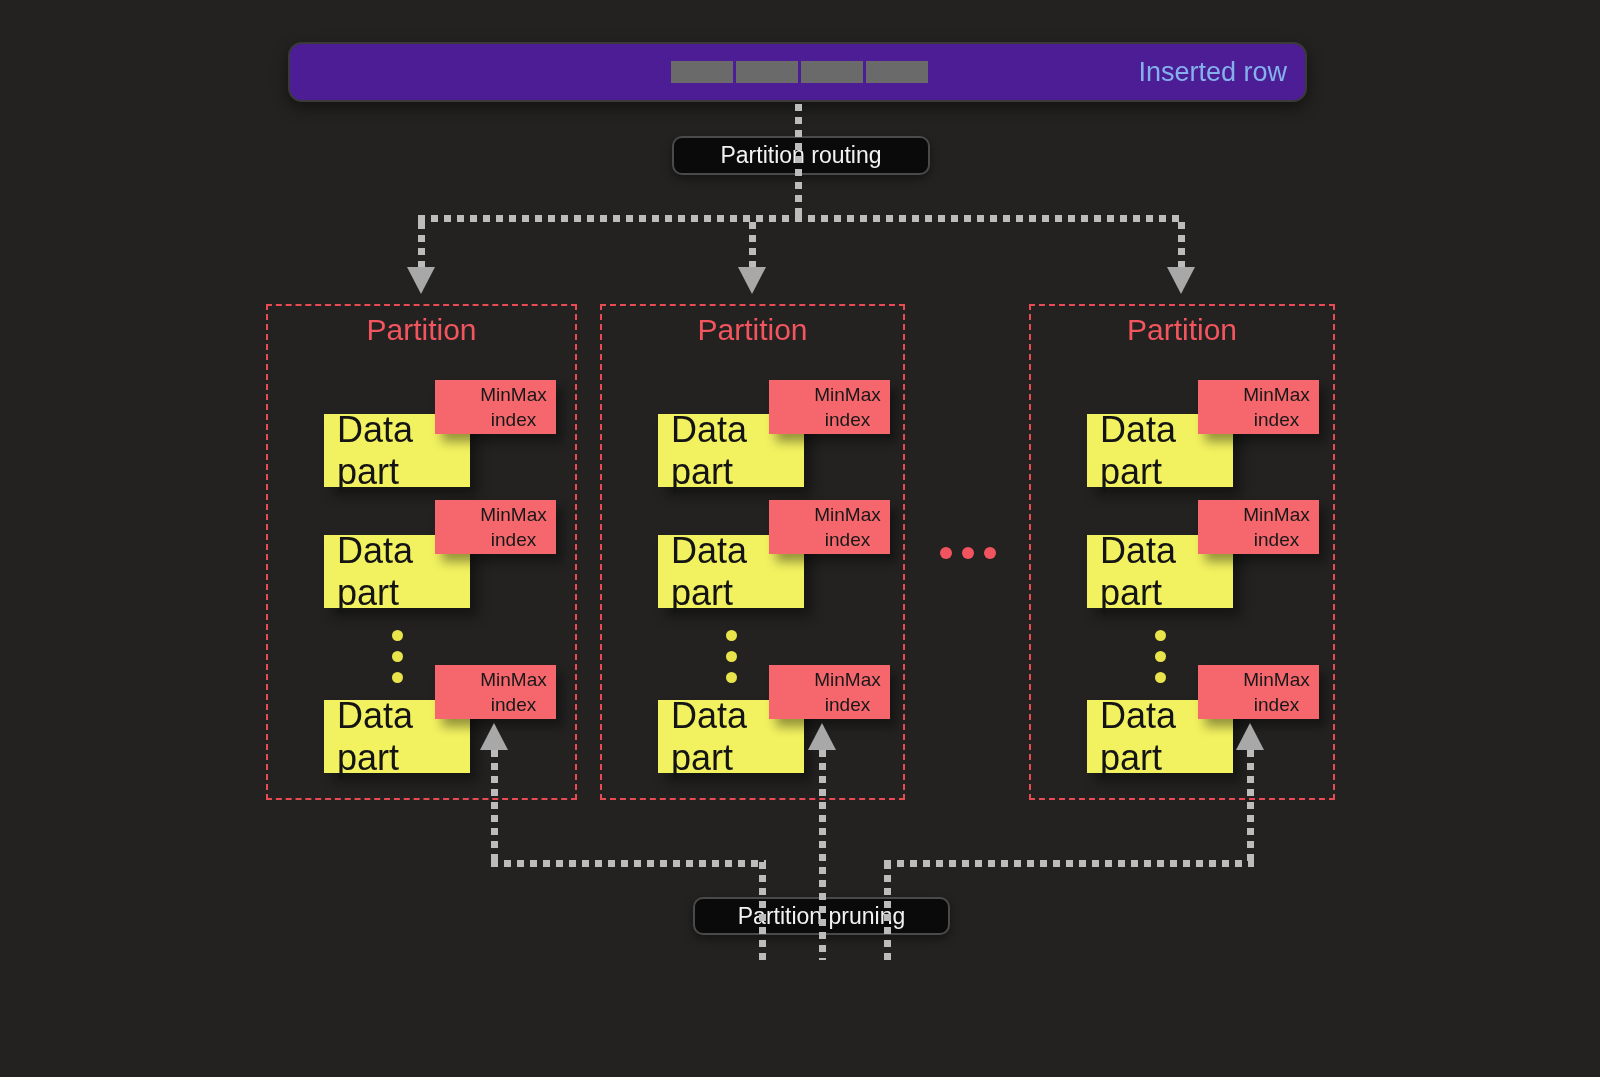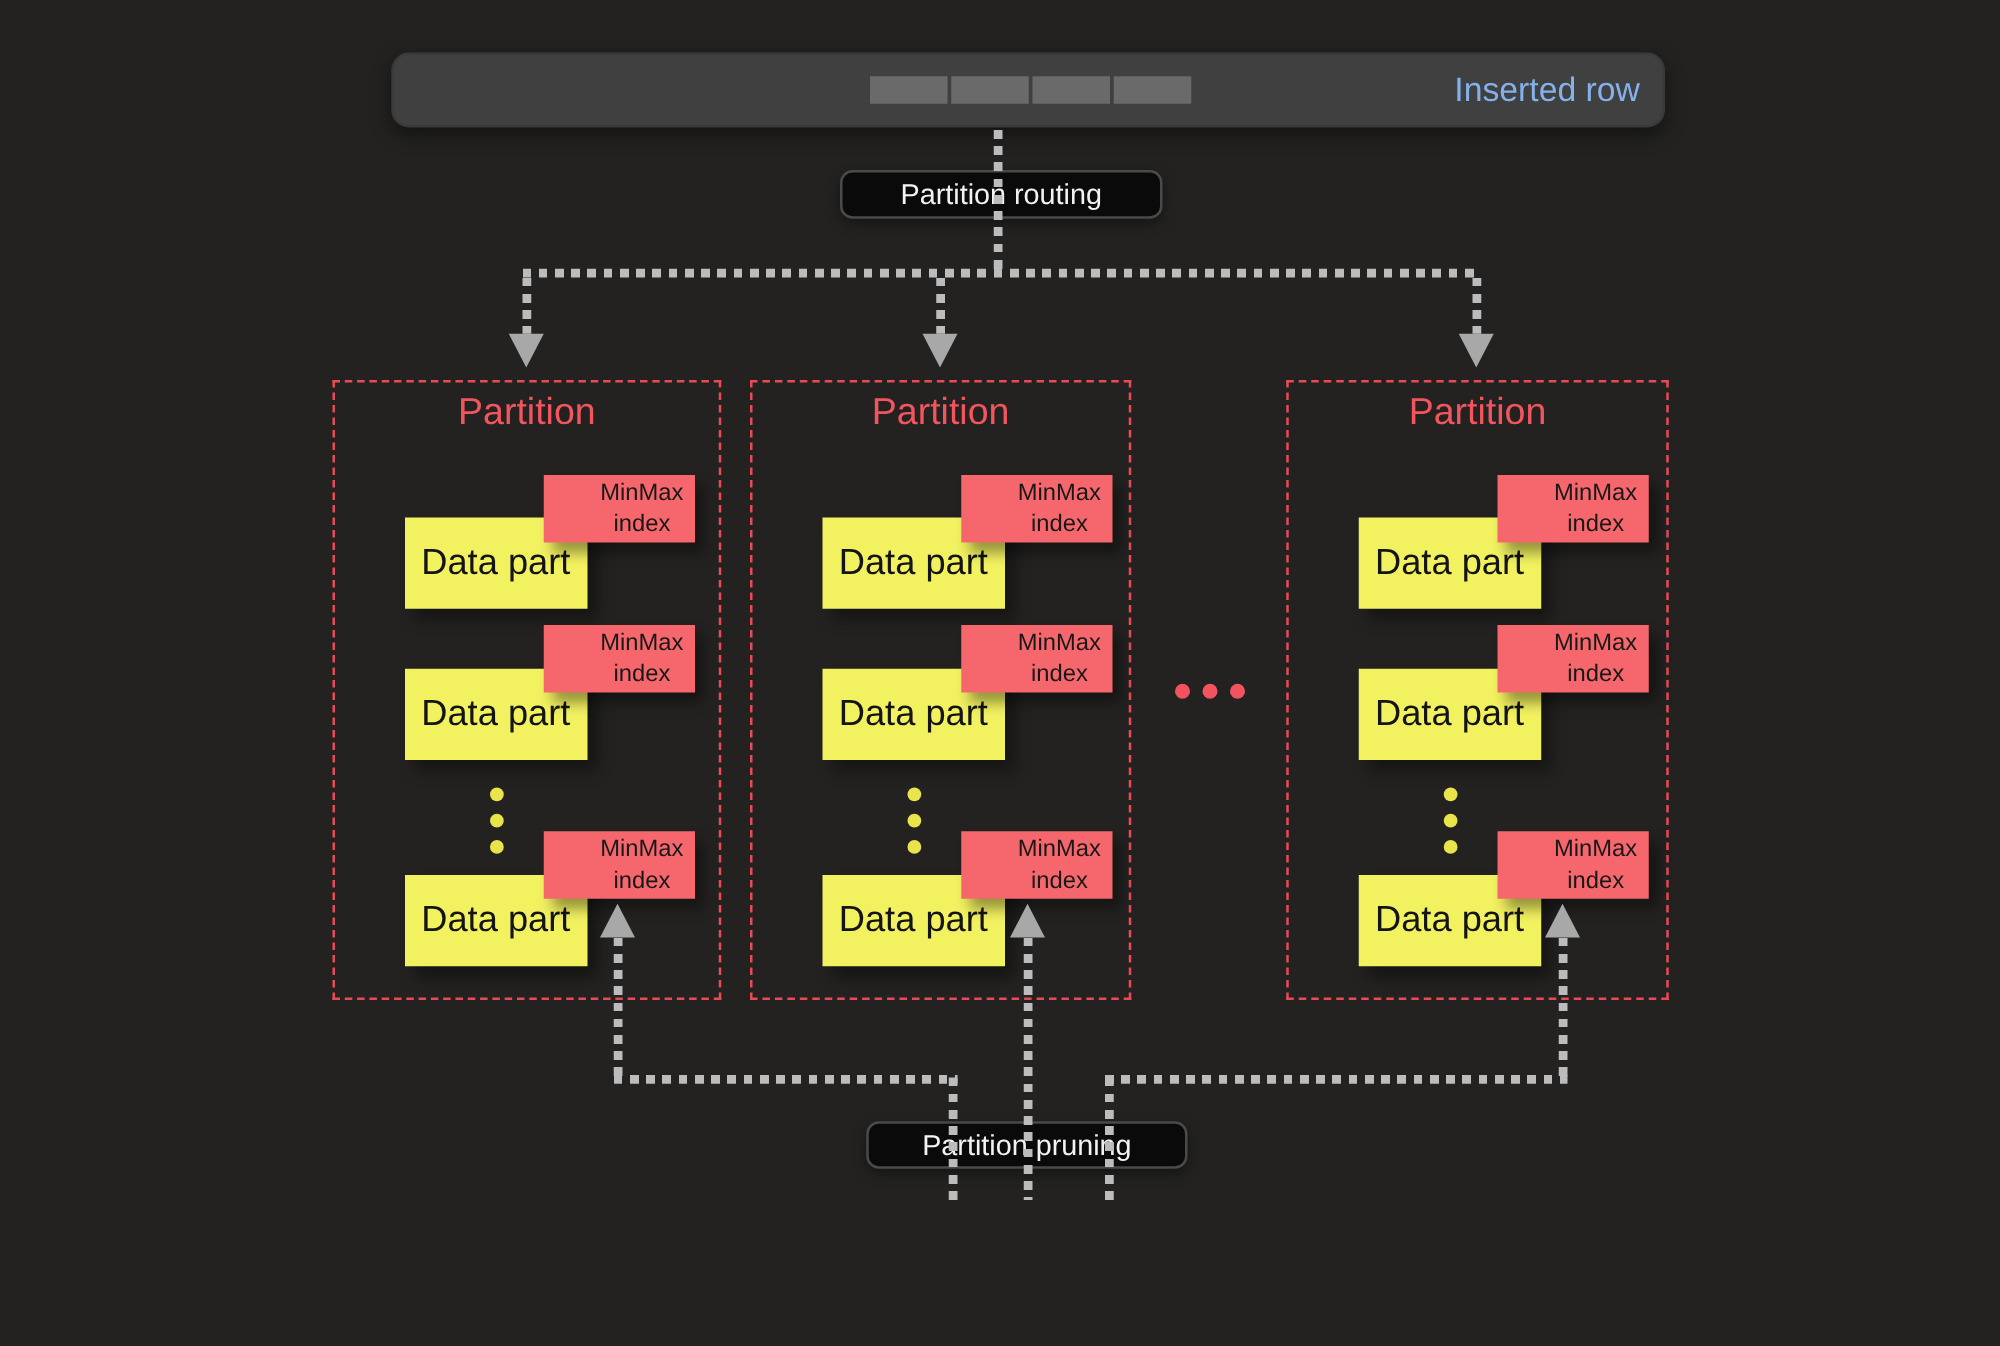--- a/index.html
+++ b/index.html
@@ -1,22 +1,22 @@
 <!DOCTYPE html>
 <html><head>
 <meta charset="utf-8">
 <style>
   html,body{margin:0;padding:0;background:#232221;}
   .canvas{position:relative;width:1600px;height:1077px;background:#232221;overflow:hidden;
           font-family:"Liberation Sans",sans-serif;}
 
   
-  .panel{position:absolute;left:288px;width:1019px;background:#404040;
+  .panel{position:absolute;left:288px;width:1019px;background:#4c1d95;
          border:2px solid #3a3a3a;border-radius:14px;box-sizing:border-box;
-         box-shadow:0 6px 16px rgba(0,0,0,.45);margin-left:25px;}
+         box-shadow:0 6px 16px rgba(0,0,0,.45);}
   #inserted-row-box{top:42px;height:60px;}
   #query-box{top:973px;height:59px;}
 
   .cells{position:absolute;left:381px;top:17px;display:flex;gap:3px;}
   .cell{width:62px;height:22px;background:#6a6a6a;}
 
   .box-label{position:absolute;right:18px;top:50%;transform:translateY(-50%);
              color:#84b1ec;font-size:27px;white-space:pre;}
 
   
@@ -42,21 +42,21 @@
 
   
   .partition{position:absolute;top:304px;height:496px;border:2px dashed #e94b55;
              box-sizing:border-box;}
   #partition-1{left:266px;width:311px;}
   #partition-2{left:600px;width:305px;}
   #partition-3{left:1029px;width:306px;}
   .partition-title{margin-top:7px;text-align:center;color:#f3555f;font-size:30px;}
 
   .data-part{position:absolute;left:56px;width:146px;height:73px;background:#f2f160;
-             color:#141414;font-size:29px;display:flex;align-items:center;
+             color:#141414;font-size:36px;display:flex;align-items:center;
              padding-left:13px;box-sizing:border-box;z-index:1;
              box-shadow:8px 9px 11px rgba(0,0,0,.38);}
   .minmax{position:absolute;left:167px;width:85px;height:54px;background:#f5676d;
           color:#181818;font-size:19px;line-height:25px;display:flex;align-items:center;
           justify-content:center;text-align:center;z-index:2;
           box-shadow:7px 8px 10px rgba(0,0,0,.38);padding-left:36px;}
   .mm1{top:74px}.mm2{top:194px}.mm3{top:359px}
   .dp1{top:108px}.dp2{top:229px}.dp3{top:394px}
 
   .vdots{position:absolute;left:124px;top:324px;display:flex;flex-direction:column;gap:10px;}

